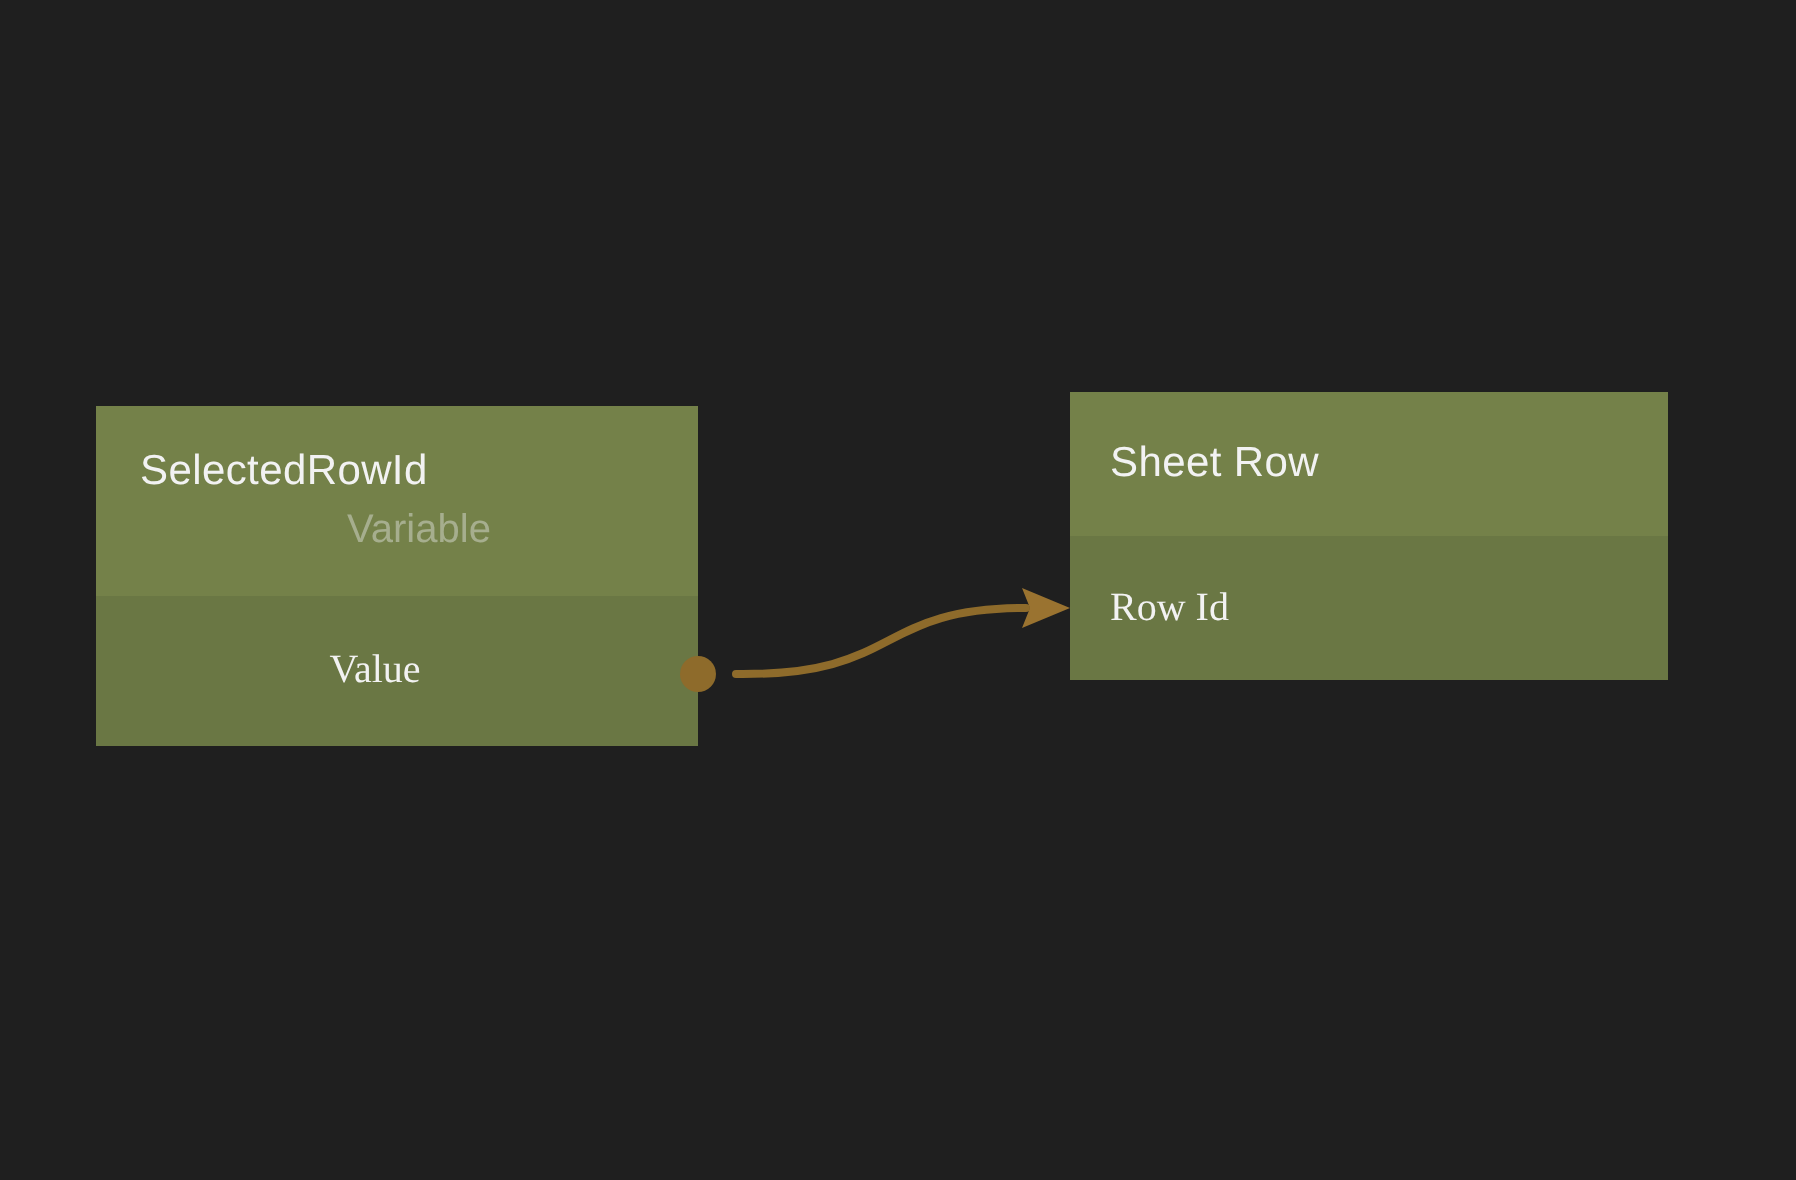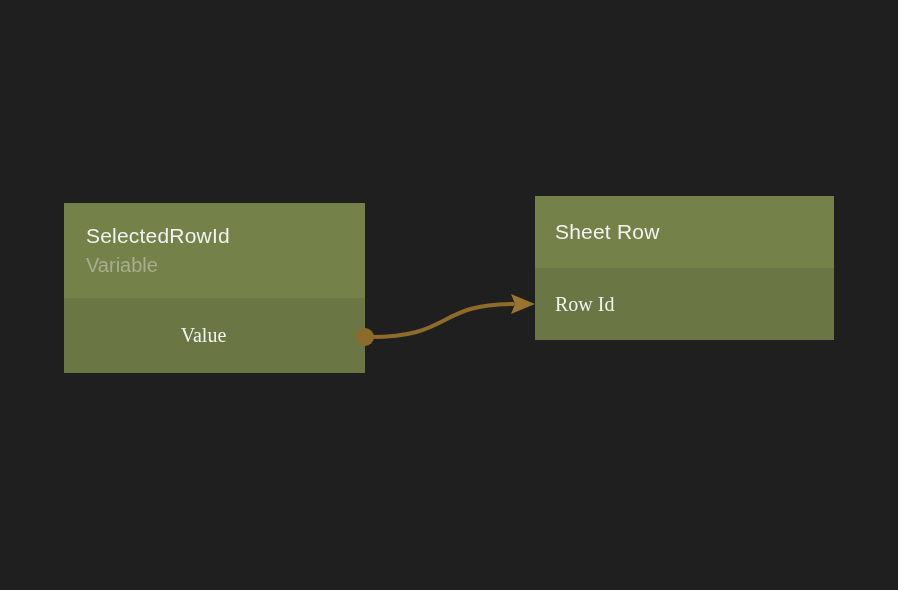--- a/index.html
+++ b/index.html
@@ -36,28 +36,29 @@
   .node-title{
     color:var(--title-text);
     font-size:21px;
     line-height:30px;
     letter-spacing:0.2px;
   }
   .node-subtitle{
     color:var(--subtitle-text);
     font-size:20px;
     line-height:29px;
+    text-align:center;
   }
   .port-label{
     color:var(--port-text);
     font-size:20px;
   }
 
   
-  .node-variable{left:64px;top:203px;width:301px;height:170px;}
+  .node-variable{left:48px;top:203px;width:301px;height:170px;}
   .node-variable .node-header{height:95px;}
   .node-variable .node-body{
     height:75px;
     justify-content:center;
     padding-right:22px;
   }
   .port-dot{
     position:absolute;
     right:-9px;top:125px;
     width:18px;height:18px;

